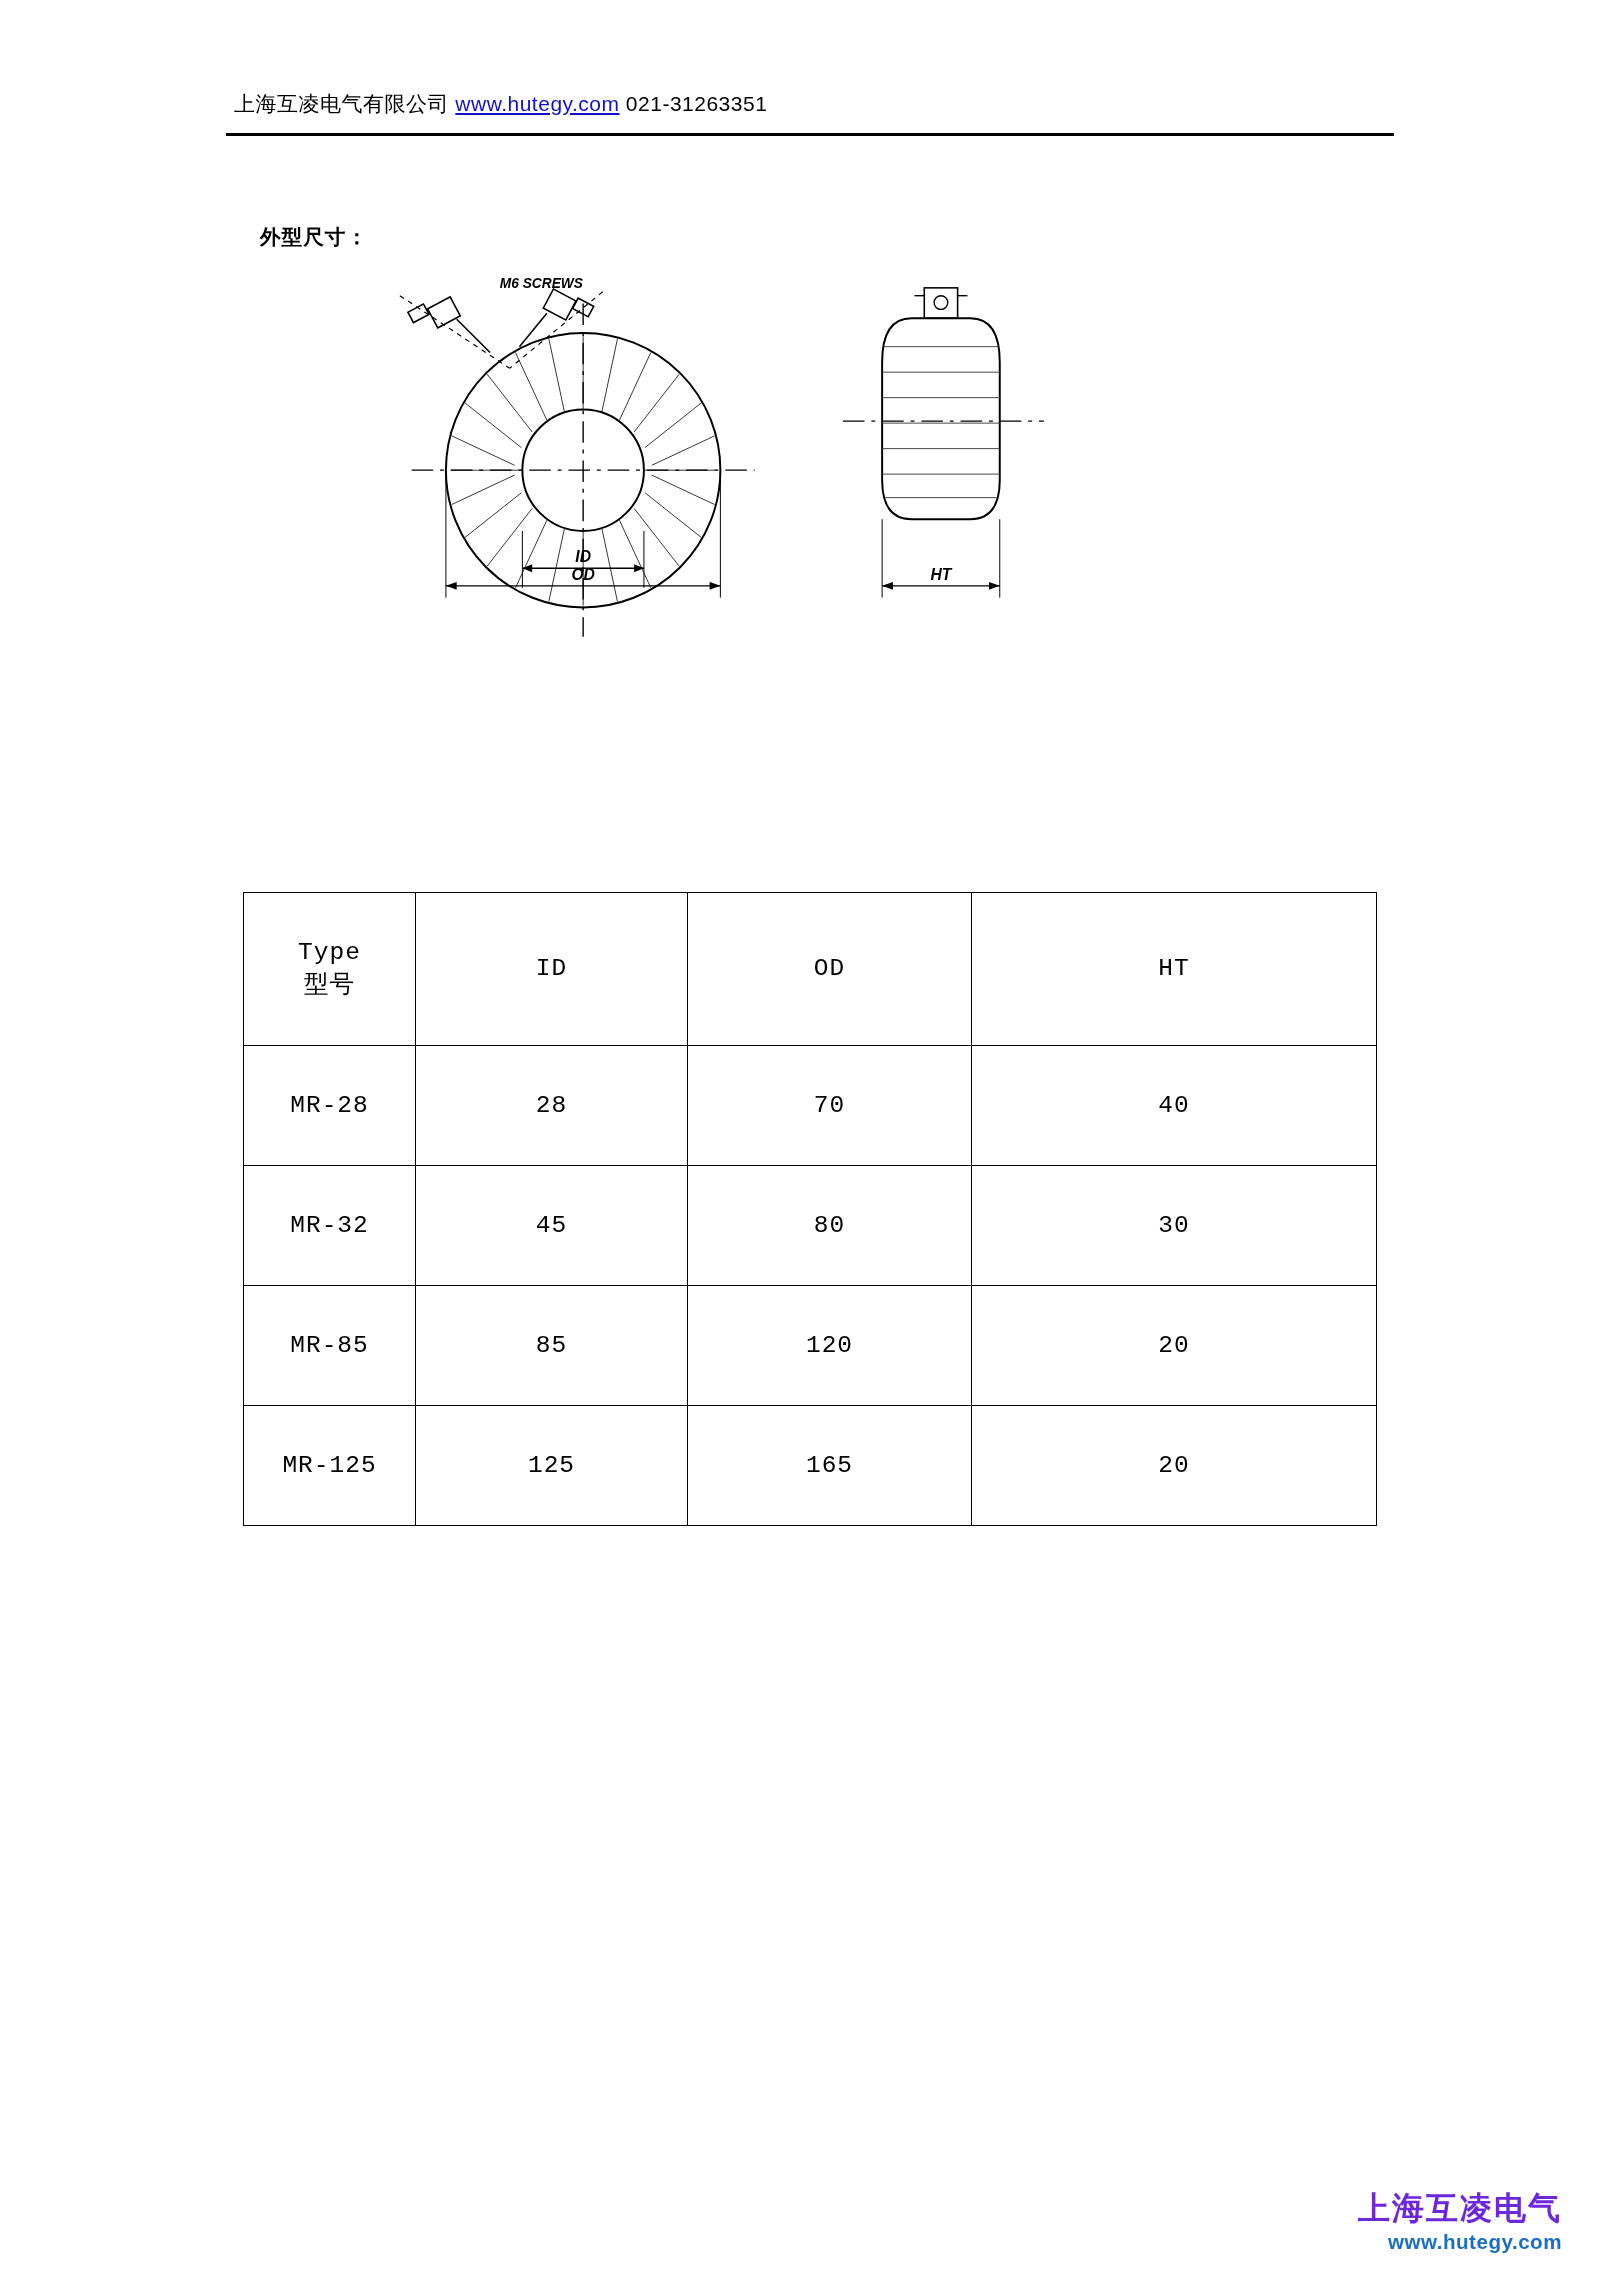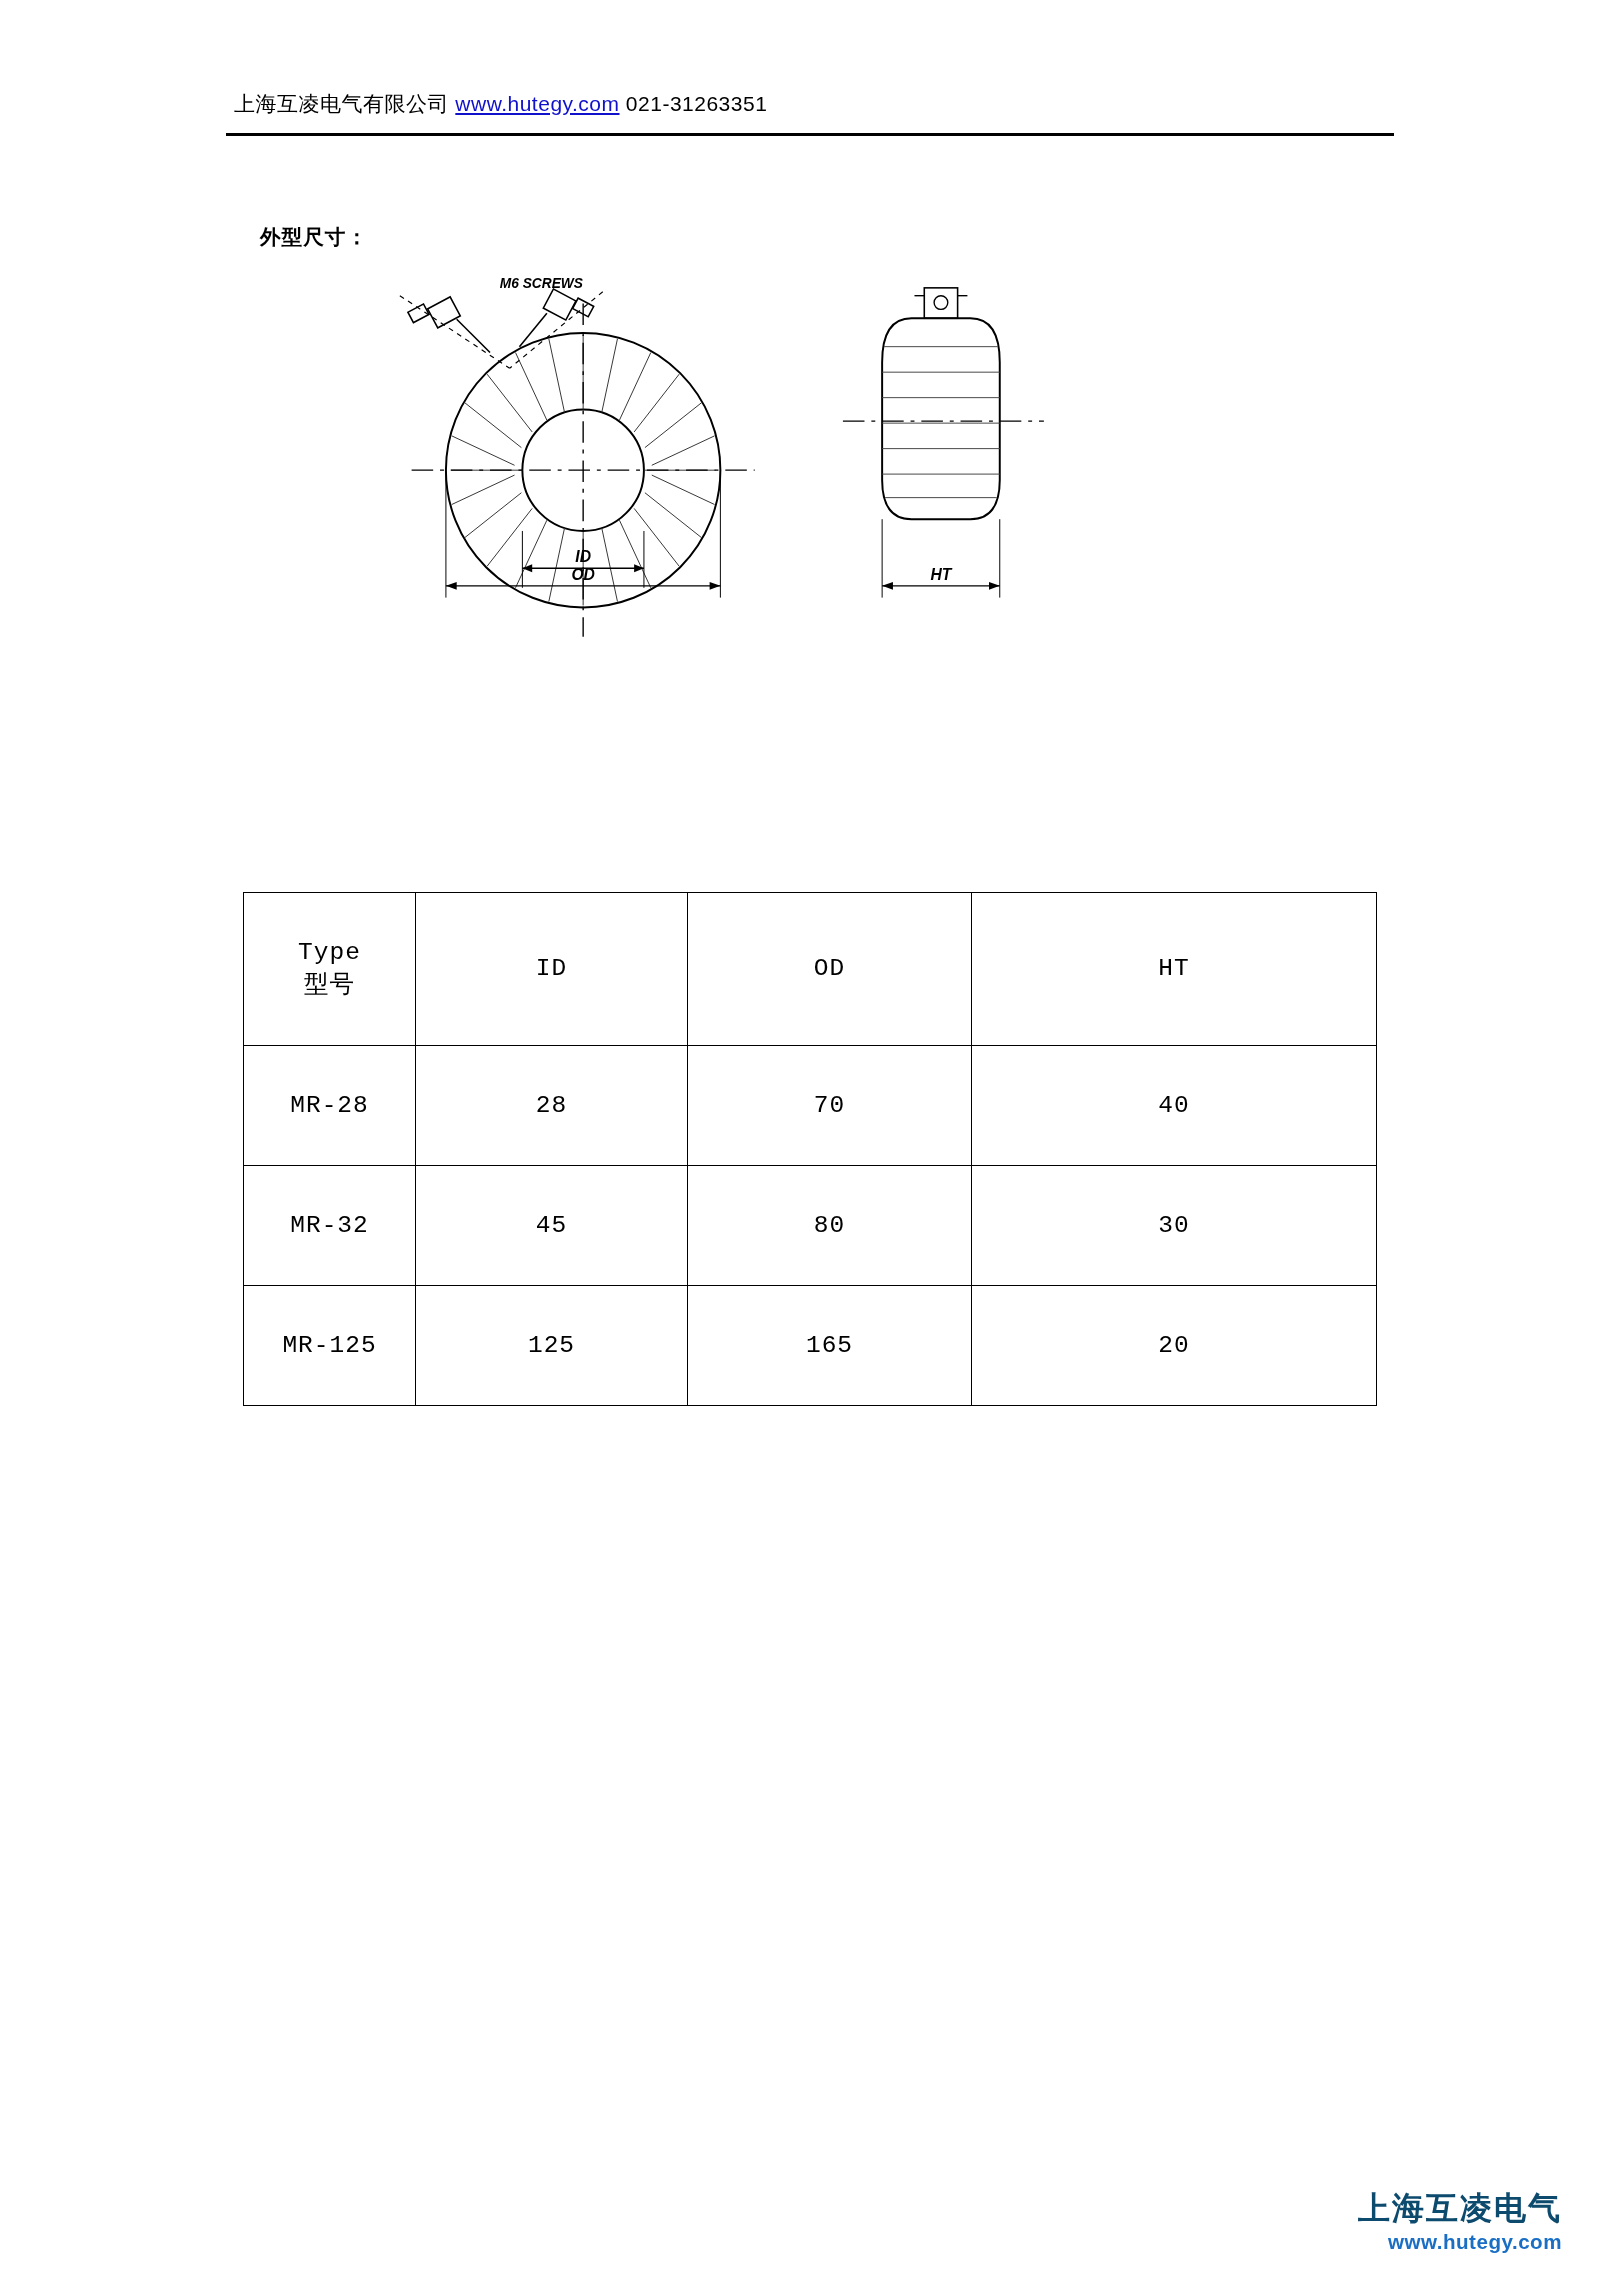--- a/index.html
+++ b/index.html
@@ -98,21 +98,21 @@
     position: absolute;
     right: 59px;
     bottom: 39px;
     text-align: right;
     line-height: 1.15;
   }
   .watermark .wm-cn {
     font-family: "Liberation Sans", sans-serif;
     font-size: 32px;
     font-weight: bold;
-    color: #0c4a6e;
+    color: #6d28d9;
     letter-spacing: 2px;
   }
   .watermark .wm-url {
     font-family: "Liberation Sans", sans-serif;
     font-size: 20.6px;
     font-weight: bold;
     color: #1a6fc4;
     letter-spacing: 0.5px;
     margin-top: 3.9px;
   }
@@ -251,20 +251,26 @@
       <td>70</td>
       <td>40</td>
     </tr>
     <tr>
       <td>MR-32</td>
       <td>45</td>
       <td>80</td>
       <td>30</td>
     </tr>
     <tr>
+      <td>MR-85</td>
+      <td>85</td>
+      <td>120</td>
+      <td>20</td>
+    </tr>
+    <tr>
       <td>MR-125</td>
       <td>125</td>
       <td>165</td>
       <td>20</td>
     </tr>
   </tbody>
 </table>
 
 <div class="watermark">
   <div class="wm-cn">上海互凌电气</div>

